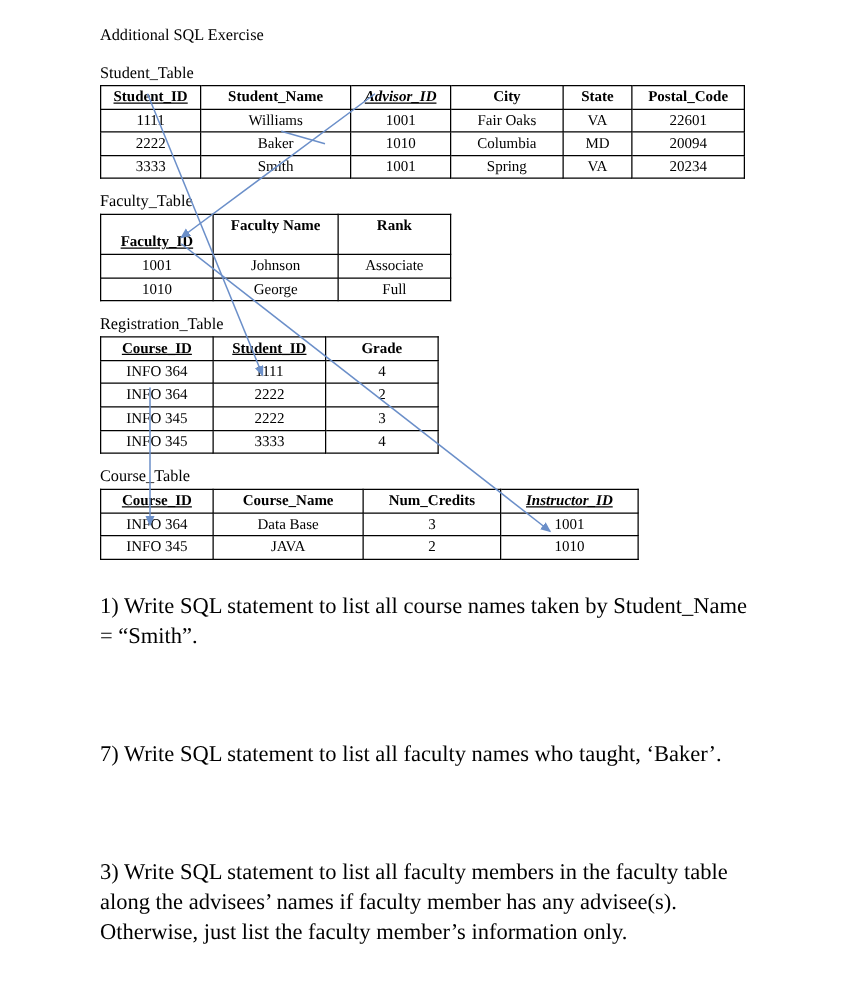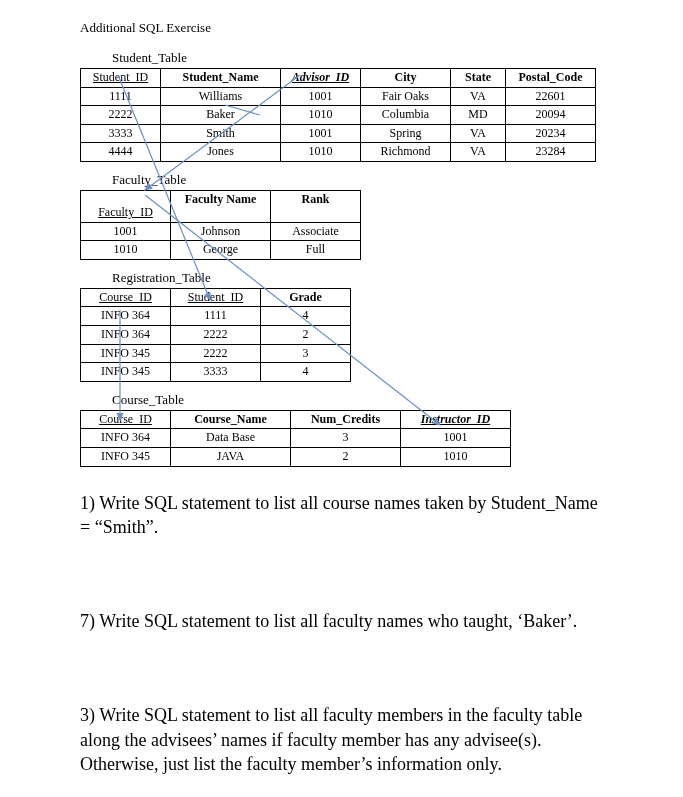--- a/index.html
+++ b/index.html
@@ -7,36 +7,36 @@
       font-family: "Times New Roman", Times, serif;
       font-size: 13px;
       color: #000;
       background: #fff;
       margin: 0;
       padding: 20px 80px 40px 80px;
       width: 683px;
       position: relative;
     }
     .title { margin-bottom: 14px; }
-    .tbl-label { margin-top: 10px; margin-bottom: 2px; margin-left: 32px; }
+    .tbl-label { margin-top: 10px; margin-bottom: 2px; }
     table {
       border-collapse: collapse;
       font-size: 12px;
       margin-bottom: 8px;
     }
     th, td {
       border: 1px solid #000;
       padding: 1px 6px;
       text-align: center;
       font-weight: normal;
       line-height: 1.3;
       background: #fff;
     }
     .hdr { font-weight: bold; }
-    .hdr-u { font-weight: normal; text-decoration: underline; }
+    .hdr-u { font-weight: bold; text-decoration: underline; }
     .hdr-ui { font-weight: bold; font-style: italic; text-decoration: underline; }
     .questions { margin-top: 24px; }
     .q { margin-bottom: 70px; font-size: 18px; line-height: 1.35; }
     .q:last-child { margin-bottom: 10px; }
     svg.overlay {
       position: absolute;
       top: 0; left: 0;
       pointer-events: none;
     }
     .arrow-line { stroke: #6b8fc9; stroke-width: 1.2; fill: none; }
@@ -88,28 +88,20 @@
         <td>20094</td>
       </tr>
   <tr>
         <td>3333</td>
         <td>Smith</td>
         <td>1001</td>
         <td>Spring</td>
         <td>VA</td>
         <td>20234</td>
       </tr>
-  <tr>
-        <td>4444</td>
-        <td>Jones</td>
-        <td>1010</td>
-        <td>Richmond</td>
-        <td>VA</td>
-        <td>23284</td>
-      </tr>
 </tbody>
   </table>
 
 <div class="tbl-label">Faculty_Table</div>
 <table class="t-faculty">
   <colgroup>
       <col class="c1">
       <col class="c2">
       <col class="c3">
     </colgroup>

